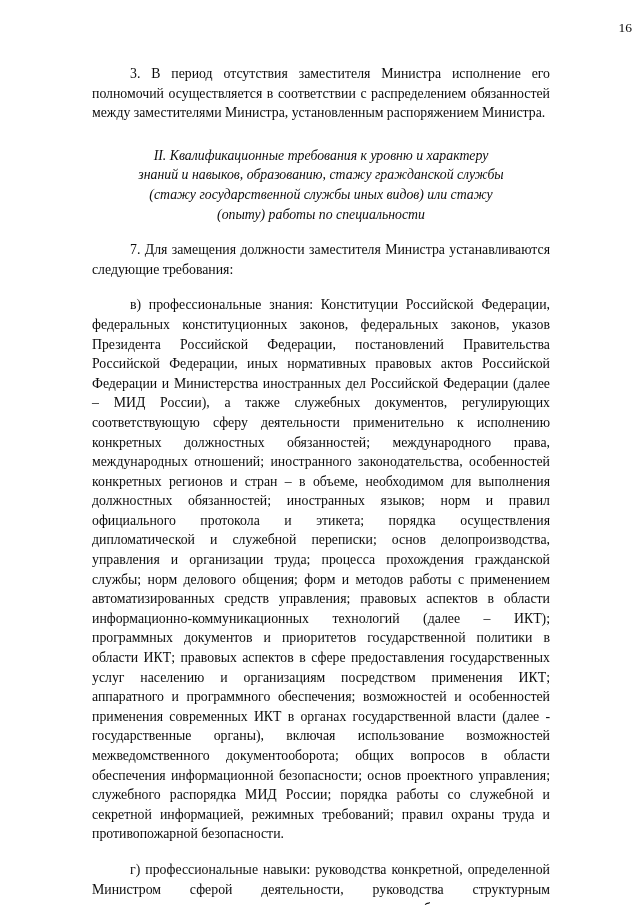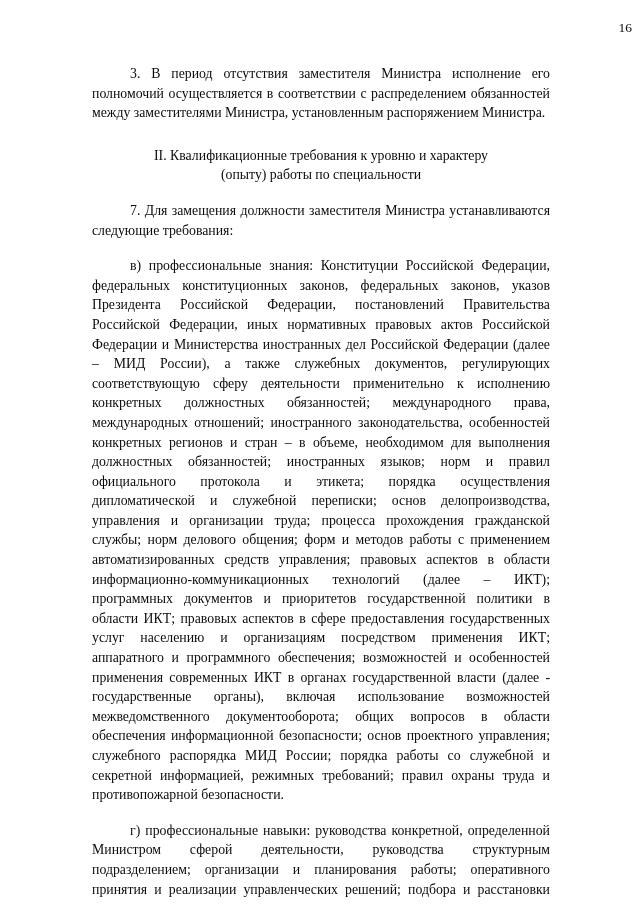--- a/index.html
+++ b/index.html
@@ -36,20 +36,21 @@
     font-size: 13.8px;
     line-height: 19.6px;
   }
   p.para {
     margin: 16px;
     text-align: justify;
     text-indent: 38px;
   }
   .heading {
     margin: 23px 0 15px 0;
+    font-style: italic;
   }
   .heading-line {
     text-align: center;
   }
   .cutoff {
     text-align-last: justify;
   }
 </style>
 </head>
 <body>
@@ -57,20 +58,22 @@
 <div class="page">
 
   <div class="page-number">16</div>
 
   <div class="content">
 
     <p class="para">3. В период отсутствия заместителя Министра исполнение его полномочий осуществляется в соответствии с распределением обязанностей между заместителями Министра, установленным распоряжением Министра.</p>
 
     <div class="heading">
       <div class="heading-line">II. Квалификационные требования к уровню и характеру</div>
+      <div class="heading-line">знаний и навыков, образованию, стажу гражданской службы</div>
+      <div class="heading-line">(стажу государственной службы иных видов) или стажу</div>
       <div class="heading-line">(опыту) работы по специальности</div>
     </div>
 
     <p class="para">7. Для замещения должности заместителя Министра устанавливаются следующие требования:</p>
 
 
 
     <p class="para">в) профессиональные знания: Конституции Российской Федерации, федеральных конституционных законов, федеральных законов, указов Президента Российской Федерации, постановлений Правительства Российской Федерации, иных нормативных правовых актов Российской Федерации и Министерства иностранных дел Российской Федерации (далее – МИД России), а также служебных документов, регулирующих соответствующую сферу деятельности применительно к исполнению конкретных должностных обязанностей; международного права, международных отношений; иностранного законодательства, особенностей конкретных регионов и стран – в объеме, необходимом для выполнения должностных обязанностей; иностранных языков; норм и правил официального протокола и этикета; порядка осуществления дипломатической и служебной переписки; основ делопроизводства, управления и организации труда; процесса прохождения гражданской службы; норм делового общения; форм и методов работы с применением автоматизированных средств управления; правовых аспектов в области информационно-коммуникационных технологий (далее – ИКТ); программных документов и приоритетов государственной политики в области ИКТ; правовых аспектов в сфере предоставления государственных услуг населению и организациям посредством применения ИКТ; аппаратного и программного обеспечения; возможностей и особенностей применения современных ИКТ в органах государственной власти (далее - государственные органы), включая использование возможностей межведомственного документооборота; общих вопросов в области обеспечения информационной безопасности; основ проектного управления; служебного распорядка МИД России; порядка работы со служебной и секретной информацией, режимных требований; правил охраны труда и противопожарной безопасности.</p>
 
     <p class="para cutoff">г) профессиональные навыки: руководства конкретной, определенной Министром сферой деятельности, руководства структурным подразделением; организации и планирования работы; оперативного принятия и реализации управленческих решений; подбора и расстановки кадров; контроля, анализа и</p>

